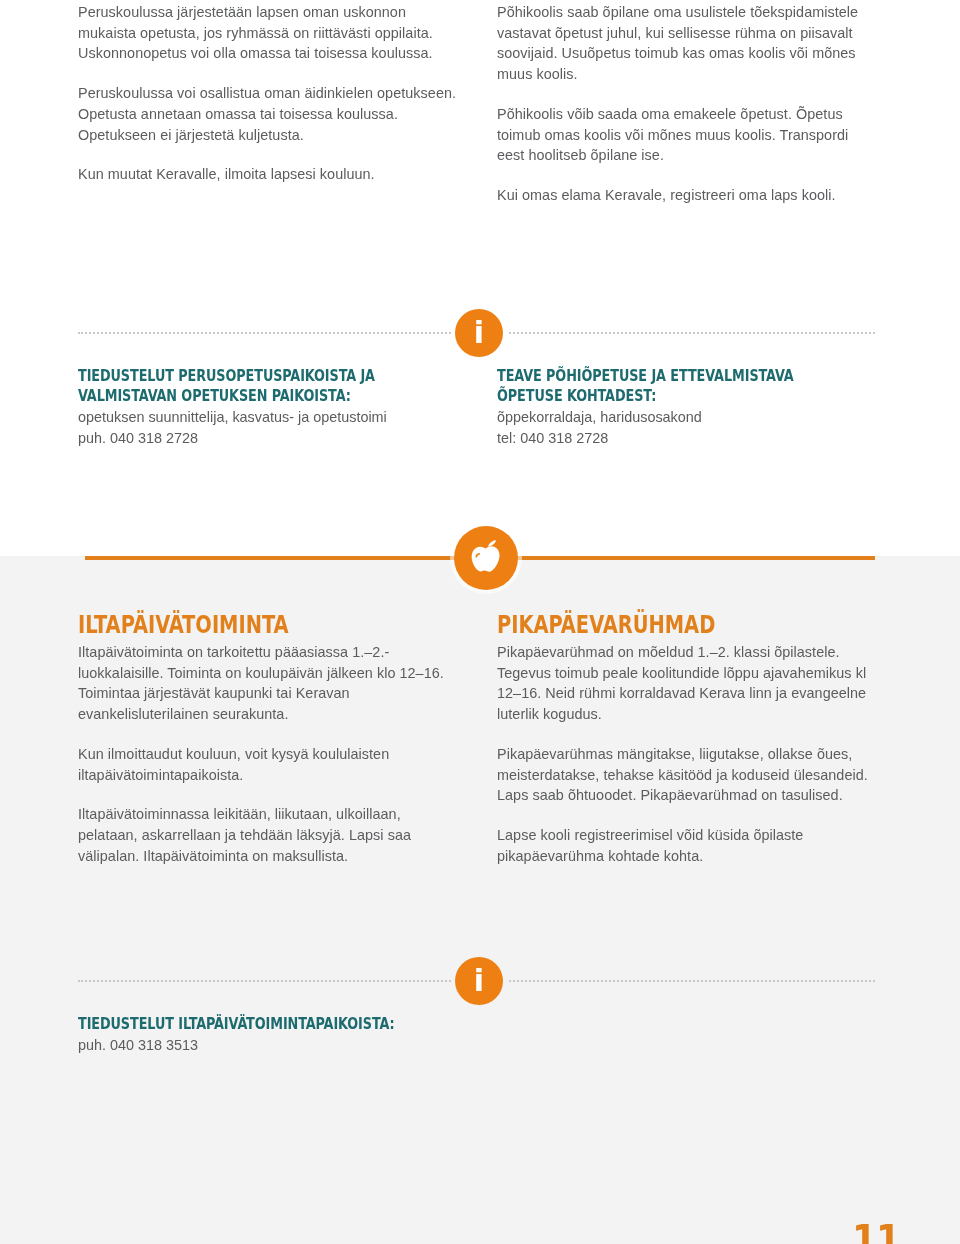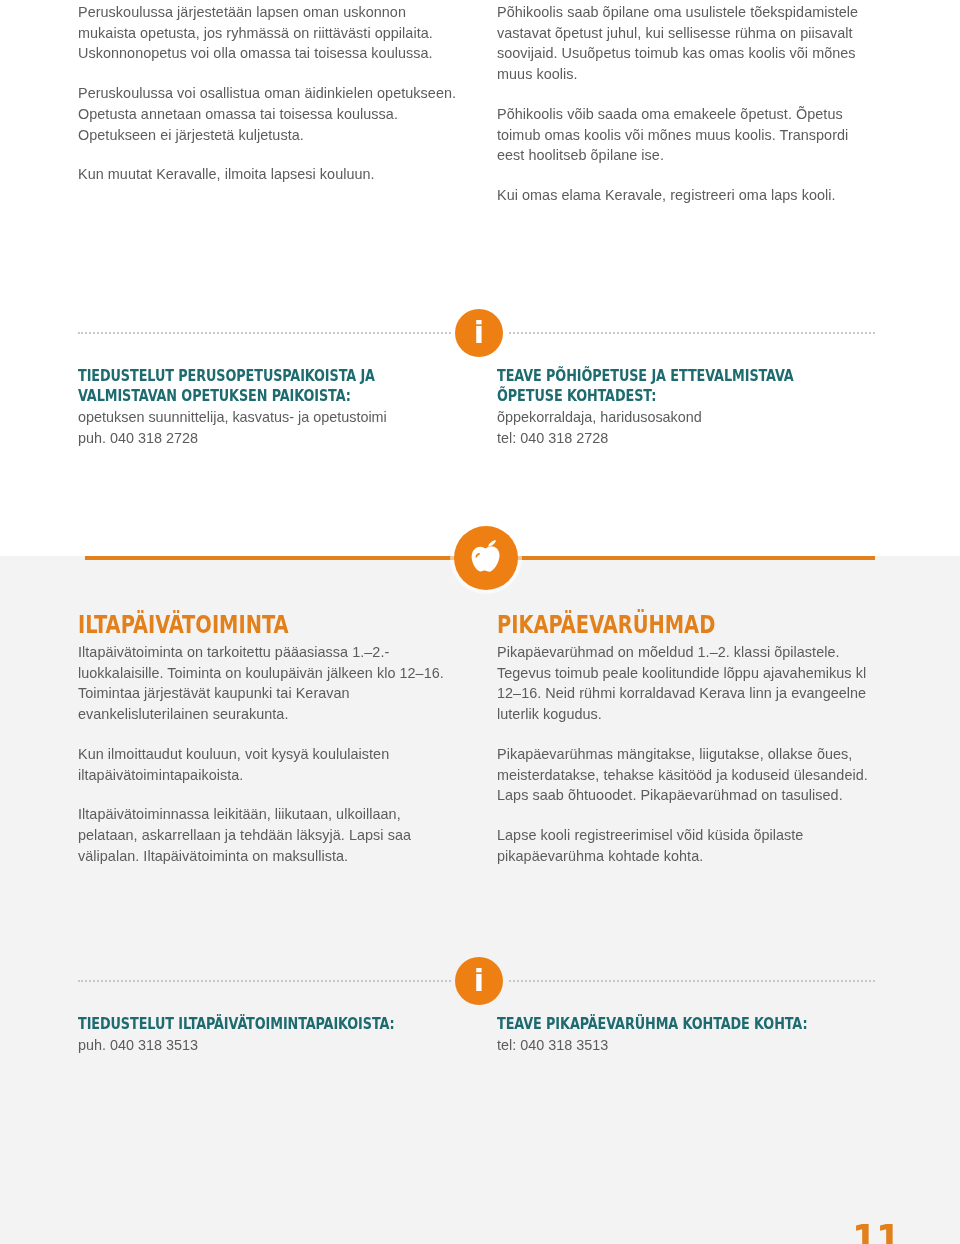--- a/index.html
+++ b/index.html
@@ -253,21 +253,17 @@
     <div class="info-badge on-grey">
       <div class="glyph">i</div>
     </div>
   </div>
 
   <div class="cols" style="top:1014px;">
     <div class="col">
       <div class="contact-head">TIEDUSTELUT ILTAPÄIVÄTOIMINTAPAIKOISTA:</div>
       <div class="contact-line">puh. 040 318 3513</div>
     </div>
-    <div class="col">
-      <div class="contact-head">TEAVE PIKAPÄEVARÜHMA KOHTADE KOHTA:</div>
-      <div class="contact-line">tel: 040 318 3513</div>
-    </div>
   </div>
 
   <div class="page-number">11</div>
 
 </div>
 
 </body></html>

